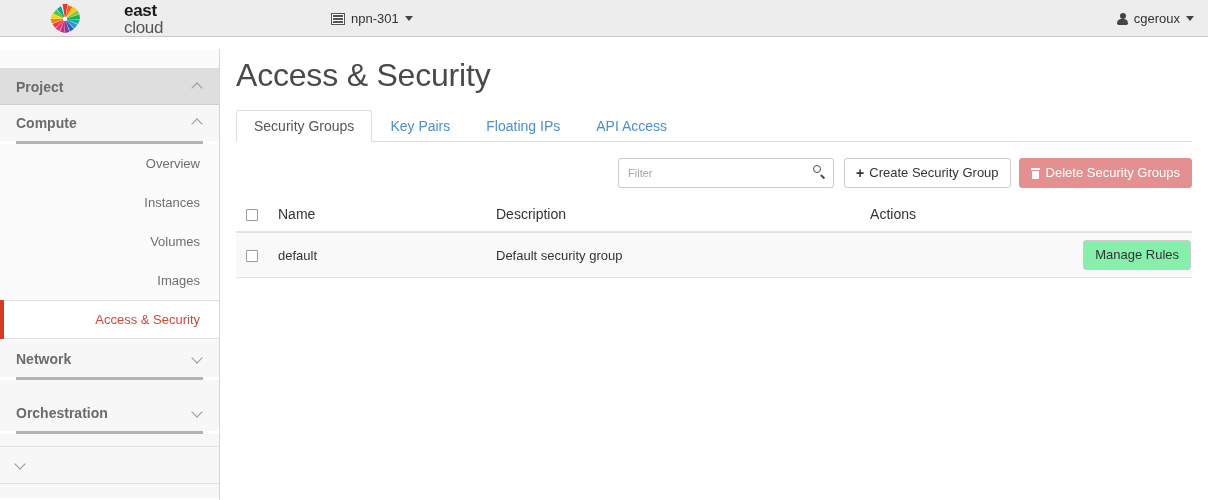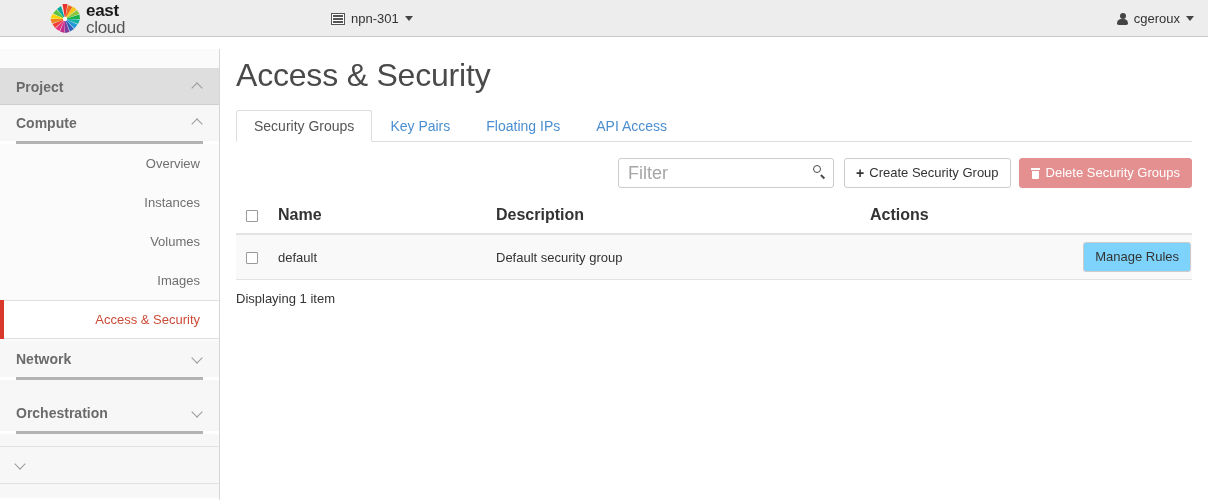--- a/index.html
+++ b/index.html
@@ -27,20 +27,21 @@
     border-bottom: 1px solid #c8c8c8;
     box-sizing: border-box;
   }
   .brand {
     position: absolute;
     left: 48px;
     top: 1px;
     height: 35px;
     display: flex;
     align-items: center;
+    gap: 38px;
   }
   .brand-mark {
     width: 34px;
     height: 34px;
     position: relative;
     flex: 0 0 34px;
   }
   .brand-text {
     margin-left: 4px;
     line-height: 1.0;
@@ -289,21 +290,21 @@
     width: 216px;
     height: 30px;
   }
   .filter-input {
     width: 216px;
     height: 30px;
     box-sizing: border-box;
     border: 1px solid #cccccc;
     border-radius: 3px;
     padding: 0 28px 0 9px;
-    font-size: 18px;
+    font-size: 11px;
     color: #555;
     font-family: "Liberation Sans", sans-serif;
     background: #ffffff;
     outline: none;
   }
   .filter-input::placeholder { color: #a6a6a6; }
   .search-icon {
     position: absolute;
     right: 9px; top: 7px;
     width: 12px; height: 12px;
@@ -383,23 +384,23 @@
 
   
   table.grid {
     width: 100%;
     border-collapse: collapse;
     margin-top: 10px;
     font-size: 13px;
   }
   table.grid th {
     text-align: left;
-    font-weight: bold;
+    font-weight: normal;
     color: #333333;
-    font-size: 16px;
+    font-size: 14px;
     padding: 8px 0 9px 0;
     border-bottom: 2px solid #e3e3e3;
   }
   table.grid td {
     padding: 0;
     border-bottom: 1px solid #e3e3e3;
     background: #f9f9f9;
     height: 44px;
     vertical-align: middle;
     color: #333;
@@ -419,21 +420,21 @@
     cursor: pointer;
     vertical-align: middle;
   }
   .manage-btn {
     display: inline-block;
     height: 30px;
     line-height: 28px;
     box-sizing: border-box;
     border: 1px solid #cccccc;
     border-radius: 3px;
-    background: #7dd3fc;
+    background: #86efac;
     color: #333333;
     font-size: 13px;
     padding: 0 11px;
     cursor: pointer;
     margin-right: 1px;
   }
   .displaying {
     margin-top: 11px;
     font-size: 13px;
     color: #333333;
@@ -596,14 +597,13 @@
         </td>
         <td class="col-name">default</td>
         <td class="col-desc">Default security group</td>
         <td class="col-actions">
           <span class="manage-btn">Manage Rules</span>
         </td>
       </tr>
     </tbody>
   </table>
 
-  <div class="displaying">Displaying 1 item</div>
 </div>
 
 </body></html>

